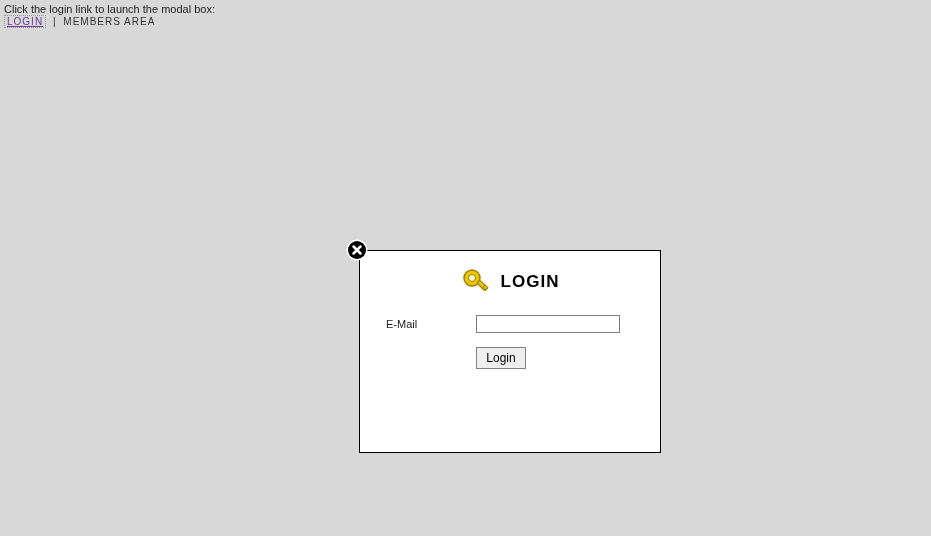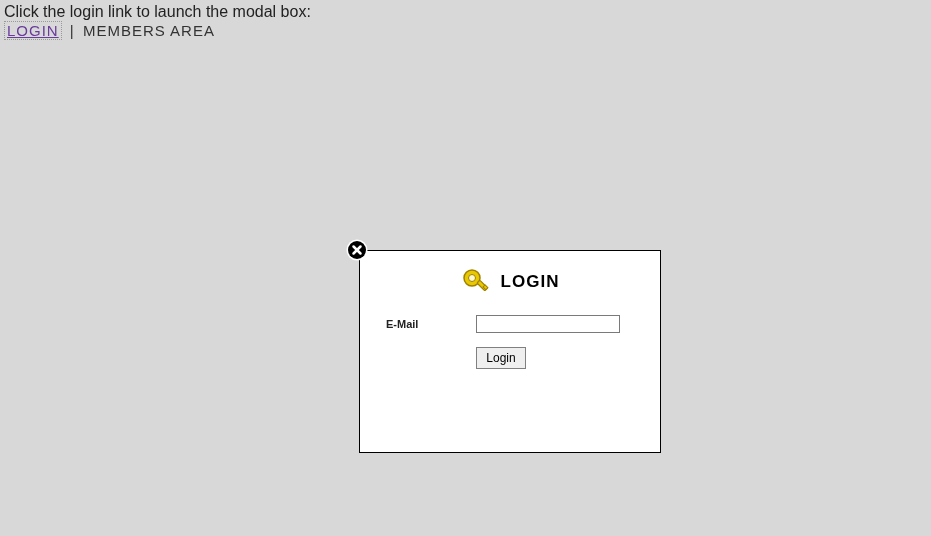--- a/index.html
+++ b/index.html
@@ -8,25 +8,25 @@
       height: 536px;
       background: #d8d8d8;
       font-family: Verdana, Arial, sans-serif;
       font-size: 11px;
       color: #222;
       position: relative;
       overflow: hidden;
     }
     .header-text {
       padding: 3px 0 0 4px;
-      font-size: 16px;
+      font-size: 11px;
     }
     .nav-links {
       padding: 0 4px;
-      font-size: 15px;
+      font-size: 10px;
       letter-spacing: 1px;
     }
     .login-link {
       color: #6a3a9c;
       text-decoration: underline;
       border: 1px dotted #999;
       padding: 0 2px;
       cursor: pointer;
       display: inline-block;
     }
@@ -78,21 +78,20 @@
       color: #000;
     }
     .form-table {
       margin: 6px 0 0 26px;
     }
     .form-row { display: flex; align-items: center; margin-bottom: 10px; }
     .form-label {
       width: 90px;
       font-size: 11px;
       color: #222;
-      font-weight: bold;
     }
     .form-input {
       width: 144px;
       height: 18px;
       border: 1px solid #7a7a7a;
       background: #fff;
       padding: 1px 2px;
       font-size: 11px;
     }
     .form-button {

